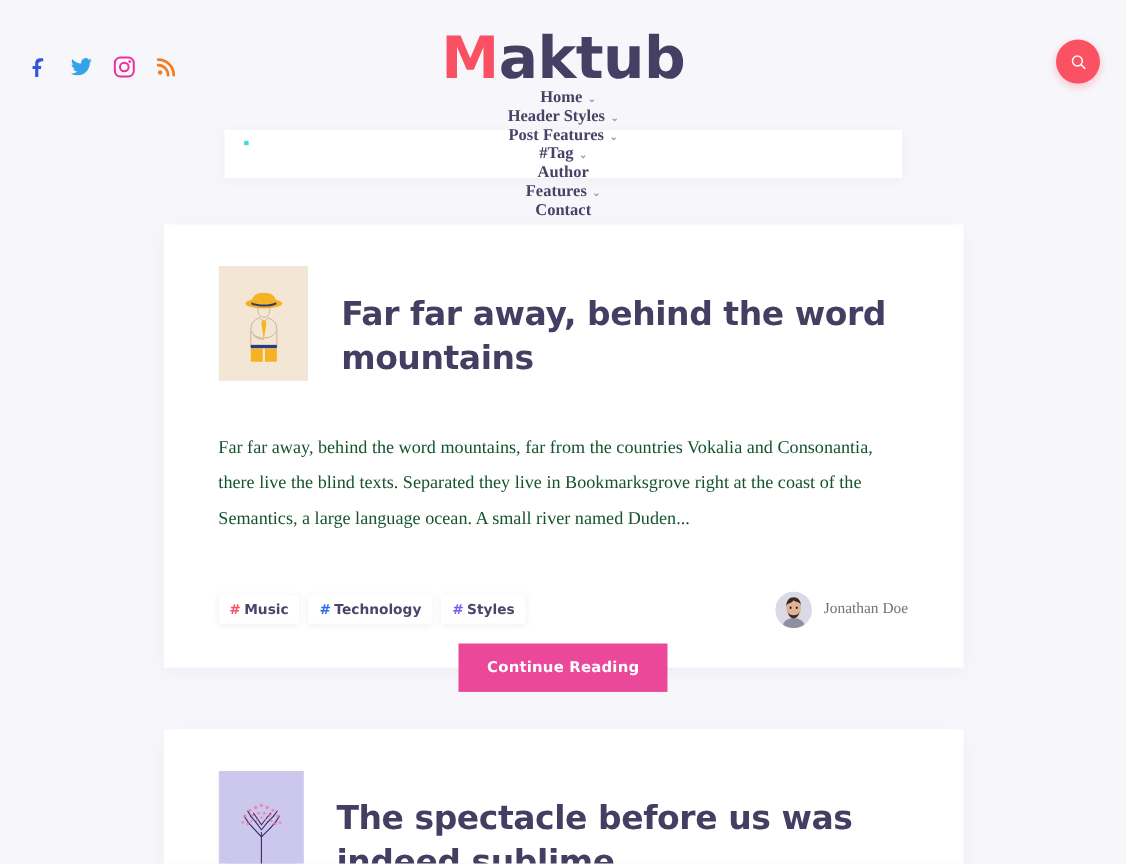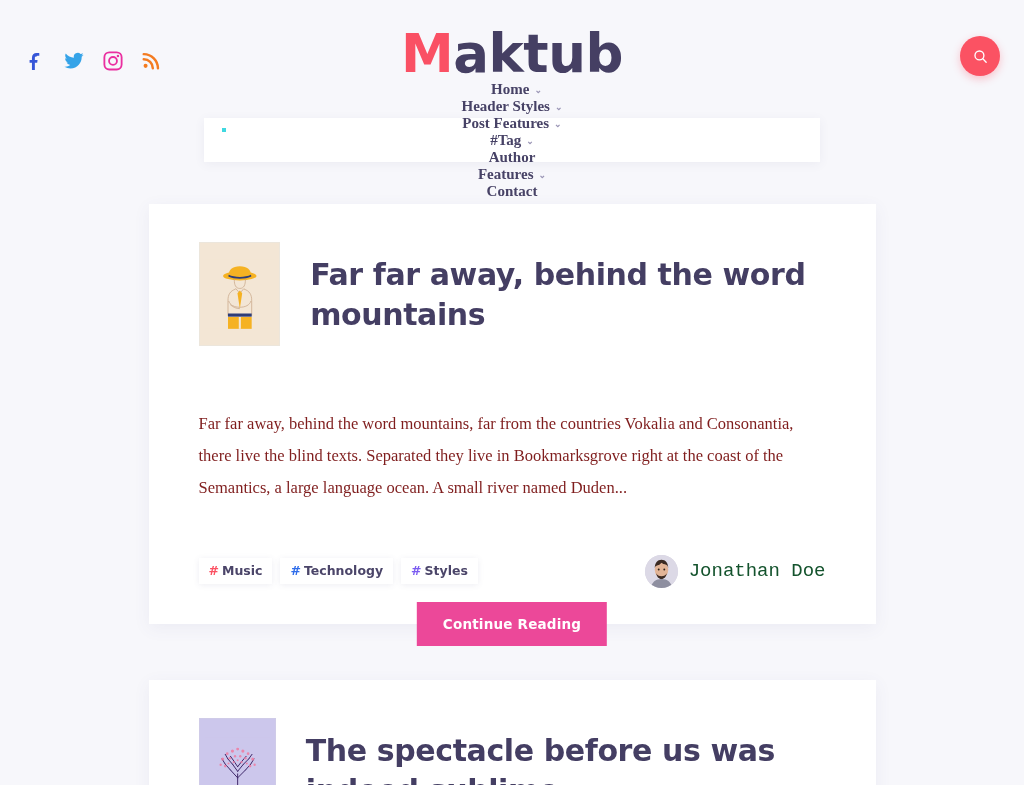--- a/index.html
+++ b/index.html
@@ -131,21 +131,21 @@
     background: #ffffff;
     box-shadow: 0 4px 16px rgba(90,90,140,0.07);
     padding: 38px 50px 36px 50px;
     position: relative;
   }
   .post-card + .post-card { margin-top: 56px; }
 
   .post-head {
     display: flex;
     gap: 30px;
-    align-items: center;
+    align-items: flex-end;
   }
 
   .thumb {
     flex: 0 none;
     width: 104px;
     height: 104px;
     padding: 5px;
     border: 1px solid #ece6dc;
     background: #f3e6d5;
   }
@@ -190,25 +190,25 @@
   .meta-stat {
     display: inline-flex;
     align-items: center;
     gap: 6px;
     margin-right: 16px;
     color: #8f8ba6;
   }
   .meta-stat svg { display: block; }
 
   .post-excerpt {
-    margin-top: 62px;
+    margin-top: 45px;
     font-family: "Liberation Serif", serif;
     font-size: 16.5px;
     line-height: 1.95;
-    color: #7f1d1d;
+    color: #14532d;
     max-width: 620px;
   }
 
   .post-foot {
     margin-top: 50px;
     display: flex;
     align-items: center;
     justify-content: space-between;
   }
 
@@ -236,23 +236,23 @@
     width: 33px;
     height: 33px;
     border-radius: 50%;
     overflow: hidden;
     background: #d8d5e2;
     flex: 0 none;
     position: relative;
   }
   .avatar svg { display: block; width: 100%; height: 100%; }
   .author-name {
-    font-family: Liberation Mono, monospace;
-    font-size: 19px;
-    color: #14532d;
+    font-family: Liberation Serif, serif;
+    font-size: 14px;
+    color: #737373;
   }
 
   .continue-btn {
     position: absolute;
     left: 50%;
     transform: translateX(-50%);
     bottom: -22px;
     background: #ec4899;
     border: none;
     color: #ffffff;

